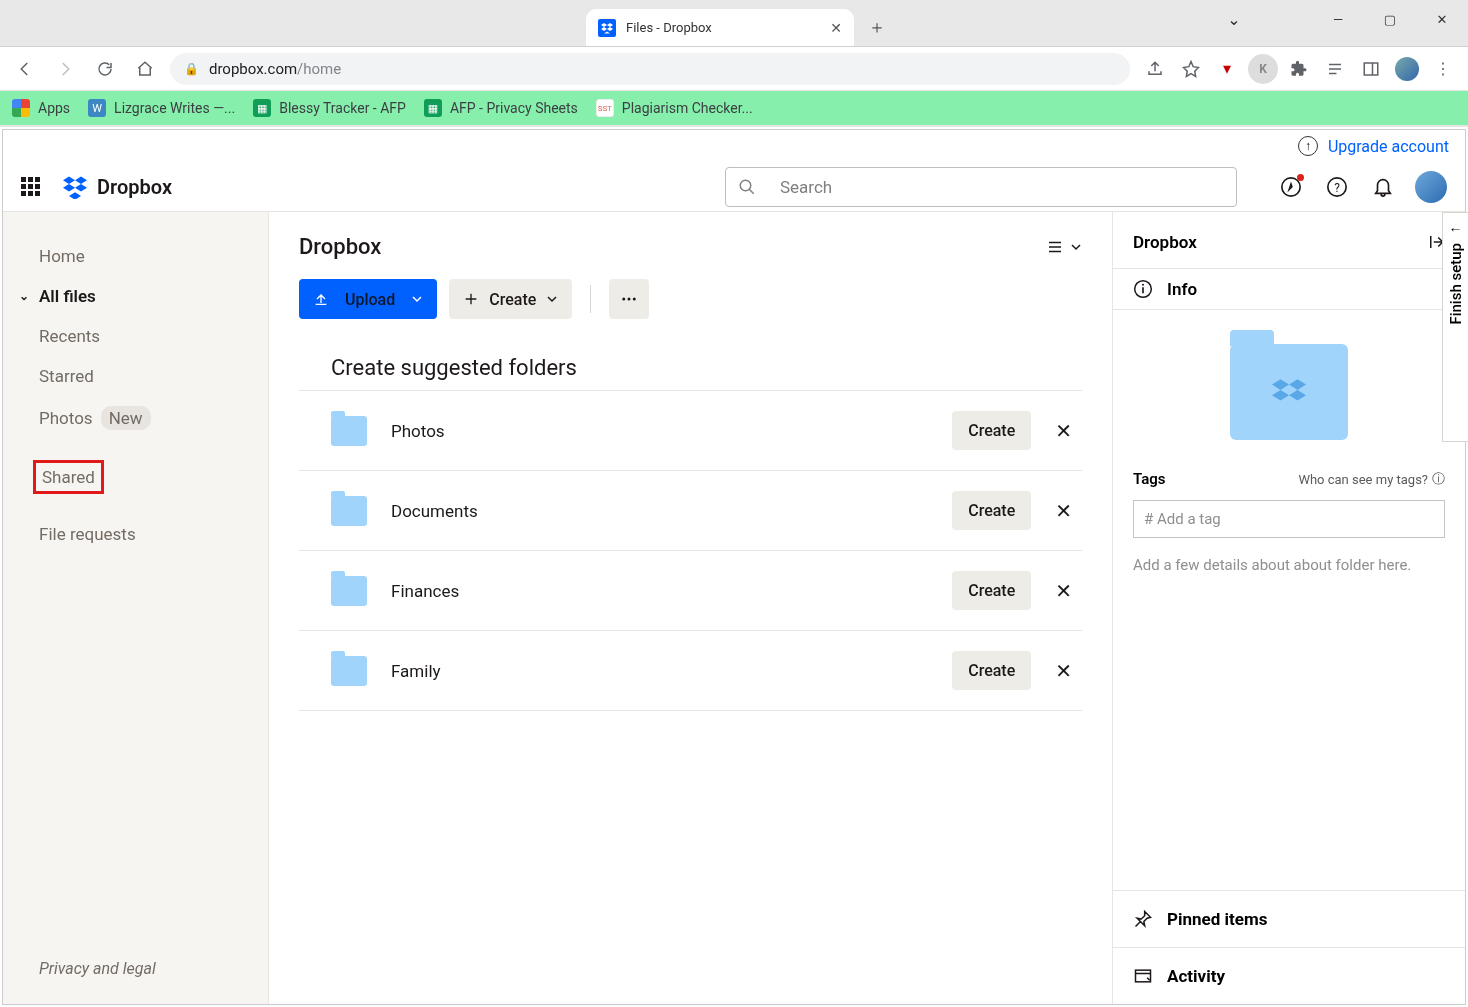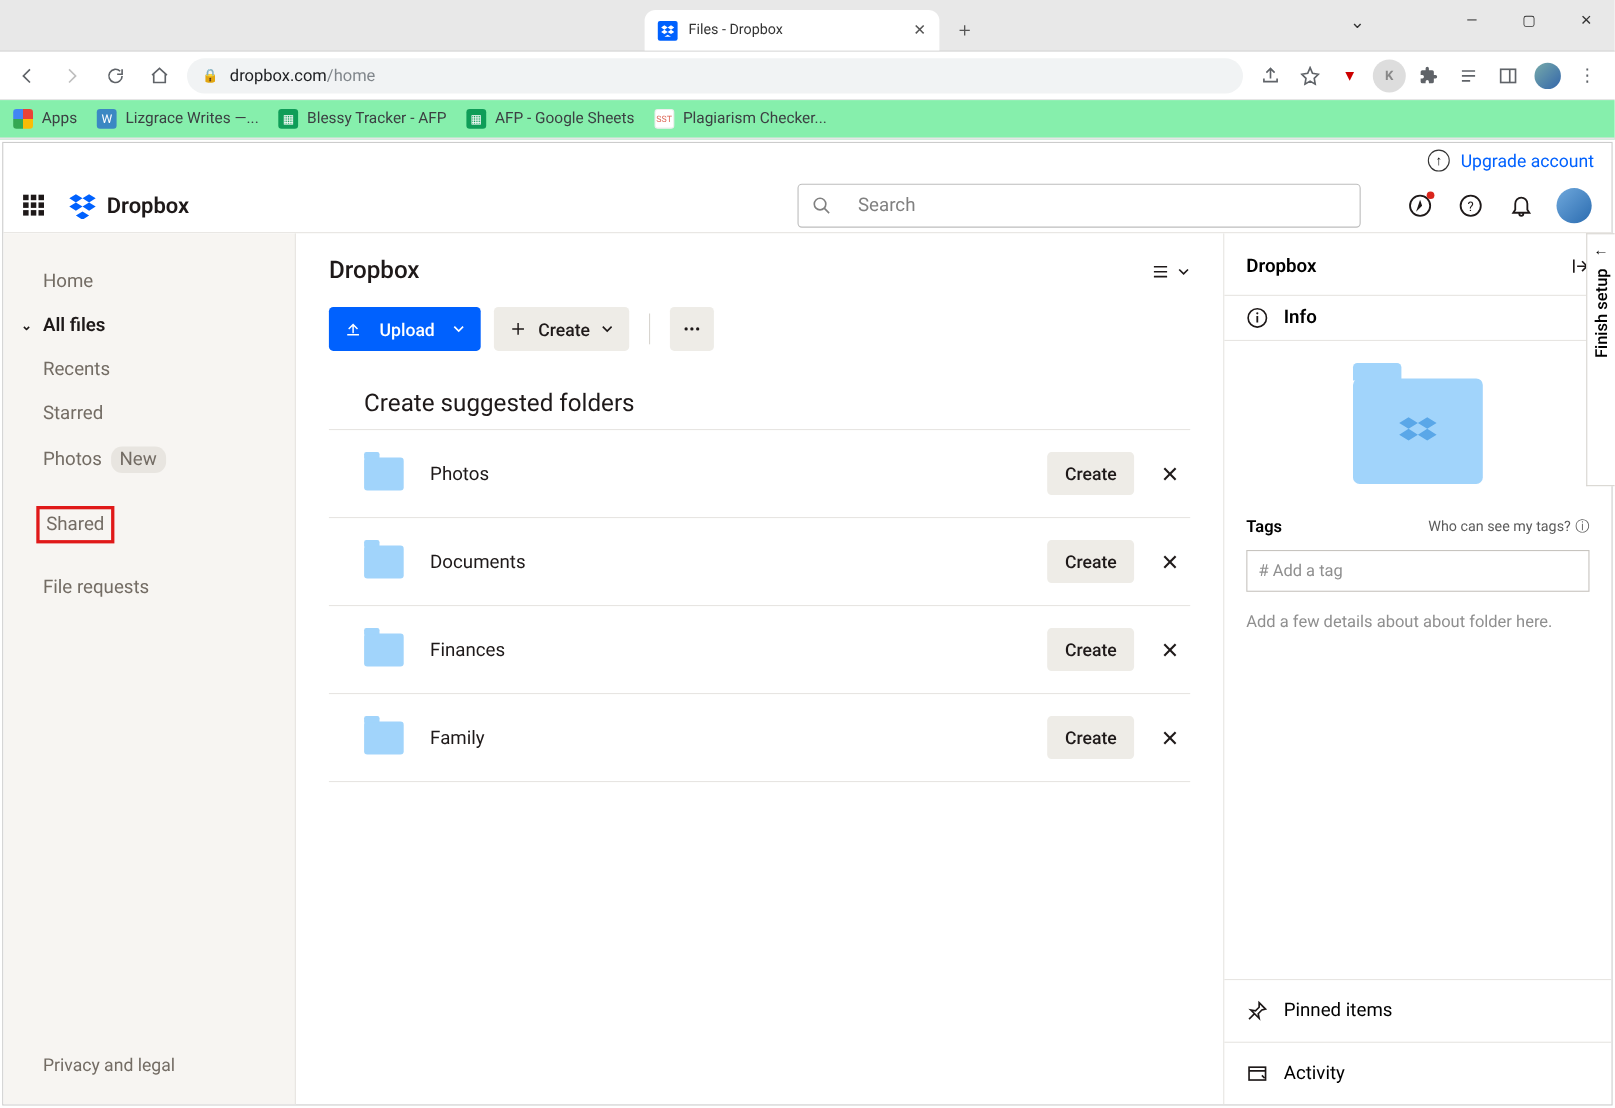--- a/index.html
+++ b/index.html
@@ -48,30 +48,30 @@
 .badge-dot { position:absolute; top:1px; right:1px; width:7px; height:7px; border-radius:50%; background:#d9241c; }
 .avatar-app { width:32px; height:32px; border-radius:50%; background:linear-gradient(135deg,#6fa8dc,#2b6cb0); cursor:pointer; }
 
 .body { flex:1; display:flex; overflow:hidden; }
 .sidebar { width:266px; background:#f7f5f2; border-right:1px solid #e7e5e2; padding:24px 12px 16px 12px; display:flex; flex-direction:column; }
 .sb-item { display:flex; align-items:center; gap:8px; padding:10px 12px 10px 24px; font-size:17px; color:#736c64; cursor:pointer; border-radius:4px; position:relative; }
 .sb-item.active { font-weight:600; color:#1e1919; }
 .sb-item .chev { position:absolute; left:4px; font-size:12px; color:#1e1919; }
 .badge { background:#e8e5e0; color:#736c64; font-size:17px; padding:2px 8px; border-radius:10px; }
 .highlight-box { border:3px solid #e01919; display:inline-block; padding:4px 6px; margin-left:18px; }
-.sb-footer { margin-top:auto; padding:10px 24px; color:#736c64; font-size:16px; cursor:pointer; }
+.sb-footer { margin-top:auto; padding:10px 24px; color:#736c64; font-size:16px; cursor:pointer;font-style:italic; }
 
 .main { flex:1; padding:22px 30px; overflow:auto; border-right:1px solid #e7e5e2; }
 .main-head { display:flex; justify-content:space-between; align-items:center; }
 .main-title { font-size:22px; font-weight:500; color:#1e1919; }
 .view-toggle { display:flex; align-items:center; gap:6px; cursor:pointer; }
 
 .actions { display:flex; gap:12px; margin-top:20px; align-items:center; }
 .btn { height:40px; border-radius:4px; display:flex; align-items:center; padding:0 14px; gap:10px; font-size:16px; font-weight:500; cursor:pointer; }
-.btn.primary { background:#0061fe; color:#ffffff;gap:16px; }
+.btn.primary { background:#0061fe; color:#0f172a;gap:16px; }
 .btn.secondary { background:#eeece7; color:#1e1919; }
 .divider-v { width:1px; height:28px; background:#d8d5d0; margin:0 6px; }
 .btn.icon-only { width:40px; justify-content:center; padding:0; }
 
 .section-title { font-size:22px; color:#1e1919; margin:36px 0 10px 32px; }
 .sugg-list { margin-left:0; }
 .sugg-row { display:flex; align-items:center; padding:20px 10px 20px 32px; border-bottom:1px solid #e7e5e2; }
 .sugg-row:first-child { border-top:1px solid #e7e5e2; }
 .folder-ic { width:36px; height:30px; background:#a1d4fb; border-radius:3px; position:relative; margin-right:24px; }
 .folder-ic:before { content:""; position:absolute; top:-5px; left:0; width:14px; height:6px; background:#a1d4fb; border-radius:2px 2px 0 0; }
@@ -85,21 +85,21 @@
 .collapse-ic { cursor:pointer; }
 .info-row { display:flex; align-items:center; gap:14px; padding:10px 20px; font-size:17px; font-weight:600; border-top:1px solid #e7e5e2; border-bottom:1px solid #e7e5e2; }
 .big-folder { margin:34px auto 30px auto; width:118px; height:96px; background:#a1d4fb; border-radius:6px; position:relative; display:flex; align-items:center; justify-content:center; }
 .big-folder:before { content:""; position:absolute; top:-14px; left:0; width:44px; height:16px; background:#a1d4fb; border-radius:4px 4px 0 0; }
 .big-folder svg { width:40px; height:34px; }
 .tags-head { display:flex; justify-content:space-between; align-items:center; padding:0 20px; font-size:15px; }
 .tags-head .q { color:#5b5b5b; font-size:13px; display:flex; align-items:center; gap:4px; }
 .tag-input { margin:12px 0 0 20px; border:1px solid #c7c4bf; border-left:none; border-right:none; height:38px; border-right:1px solid #c7c4bf; border-left:1px solid #c7c4bf; border-radius:0; }
 .tag-input { border:1px solid #c7c4bf; height:38px; margin:12px 20px 0 20px; padding:0 10px; display:flex; align-items:center; color:#8f8f8f; font-size:15px; }
 .det-note { padding:18px 20px; color:#8f8f8f; font-size:15px; }
-.det-section { border-top:1px solid #e7e5e2; padding:18px 20px; display:flex; align-items:center; gap:14px; font-size:17px; font-weight:400; cursor:pointer; }
+.det-section { border-top:1px solid #e7e5e2; padding:18px 20px; display:flex; align-items:center; gap:14px; font-size:17px; font-weight:700; cursor:pointer; }
 
 .finish-tab { position:absolute; right:0; top:212px; width:26px; height:230px; background:#fff; border:1px solid #d8d5d0; border-right:none; display:flex; flex-direction:column; align-items:center; justify-content:flex-start; padding-top:6px; gap:8px; cursor:pointer; z-index:50; }
 .finish-tab .arrow { font-size:14px; }
 .finish-tab .vtext { writing-mode:vertical-rl; transform:rotate(180deg); font-size:15px; font-weight:500; }
 
 svg { display:block; }
 </style>
 </head>
 <body>
 
@@ -191,21 +191,21 @@
   <div class="bk">
       <span class="bicon" style="background:#3b88c3">W</span>
       <span>Lizgrace Writes —...</span>
     </div>
   <div class="bk">
       <span class="bicon" style="background:#0f9d58">▦</span>
       <span>Blessy Tracker - AFP</span>
     </div>
   <div class="bk">
       <span class="bicon" style="background:#0f9d58">▦</span>
-      <span>AFP - Google Sheets</span>
+      <span>AFP - Privacy Sheets</span>
     </div>
   <div class="bk">
       <span class="bicon" style="background:#fff;color:#d65;border:1px solid #eee;font-size:8px">SST</span>
       <span>Plagiarism Checker...</span>
     </div>
 </div>
 
 <div class="app">
   <div class="topbar-upper">
     <span class="upgrade-icon">↑</span>

